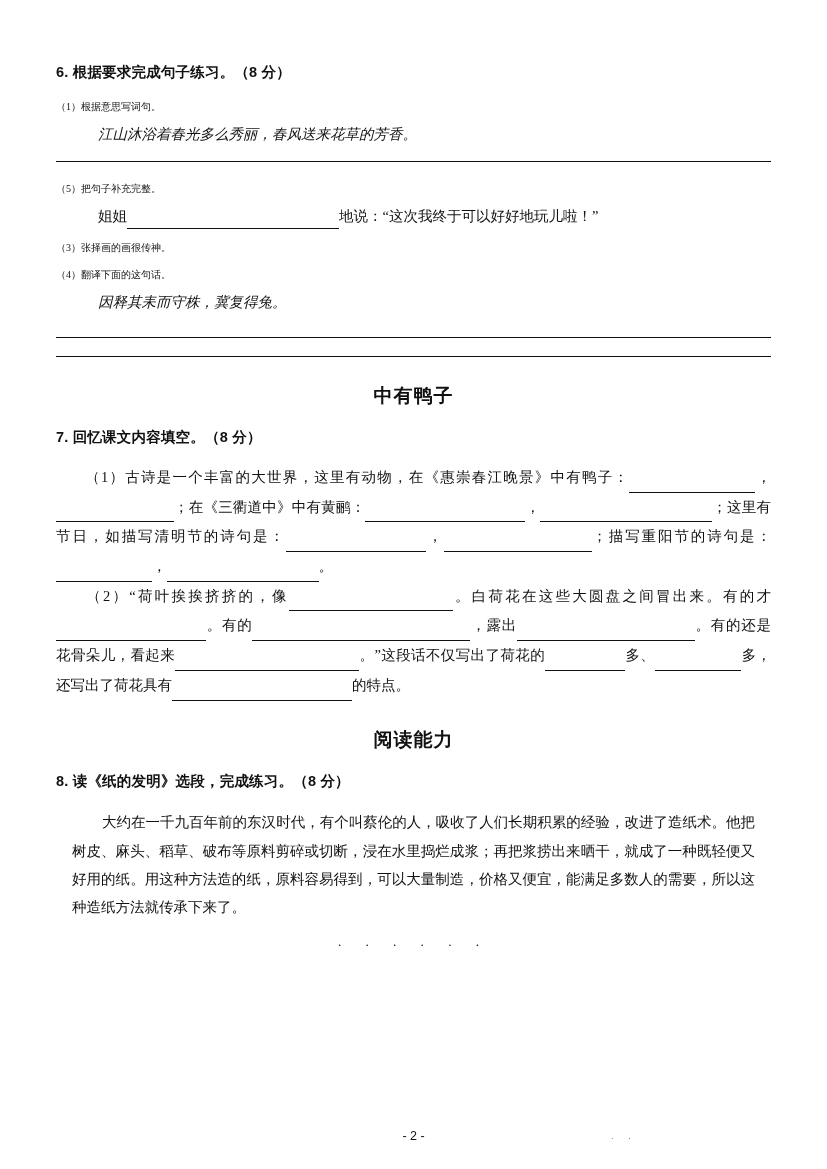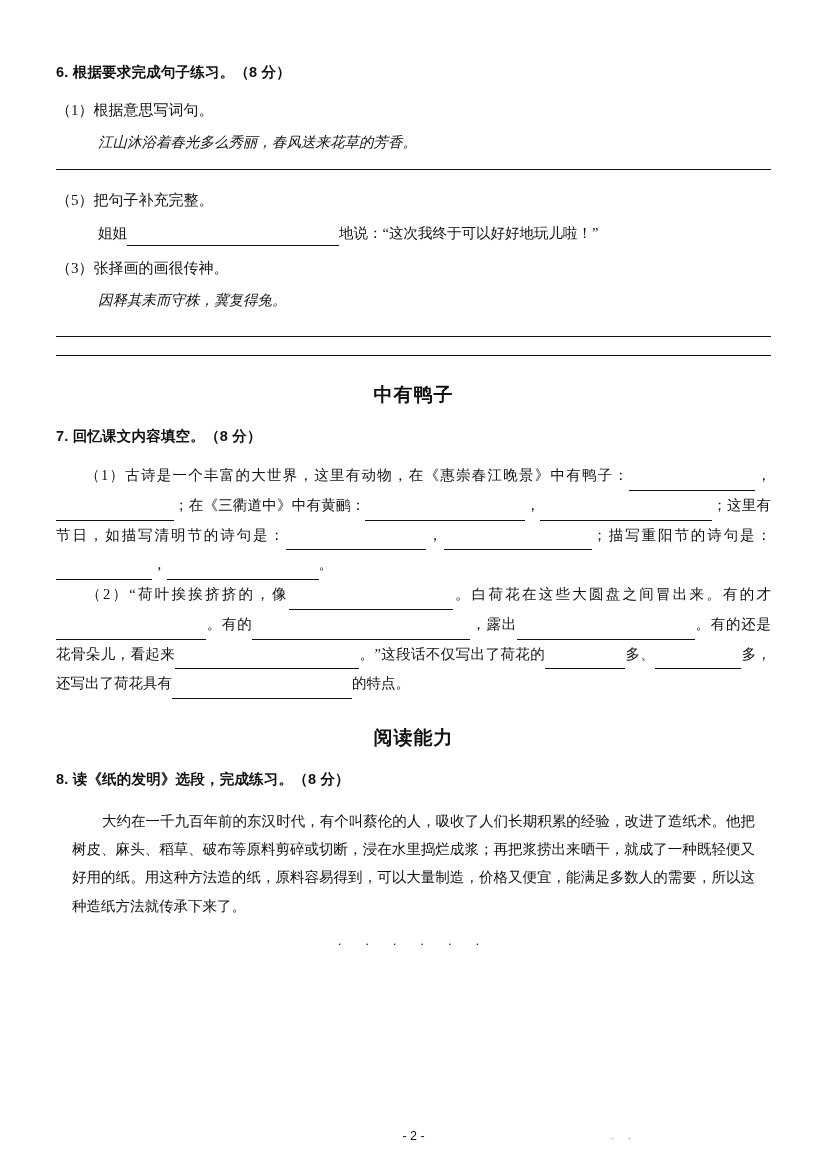--- a/index.html
+++ b/index.html
@@ -32,21 +32,21 @@
   
   .q-head {
     font-family: "Liberation Sans", "DejaVu Sans", sans-serif;
     font-weight: bold;
     font-size: 14.5px;
     letter-spacing: 0.2px;
     margin: 0 0 14px 0;
     line-height: 1.5;
   }
   .sub {
-    font-size: 15px;
+    font-size: 10px;
     line-height: 1.7;
     margin: 0 0 6px 0;
   }
   .inner {
     font-size: 14.5px;
     line-height: 1.8;
     margin: 0 0 4px 0;
     padding-left: 42px;
   }
   .inner-kai {
@@ -134,20 +134,21 @@
     <div class="inner inner-kai">江山沐浴着春光多么秀丽，春风送来花草的芳香。</div>
     <div class="full-rule mt14"></div>
 
     <div class="sub mt18">（5）把句子补充完整。</div>
     <div class="inner">
       <span>姐姐</span><span class="blank" style="width:212px;"></span><span>地说：“这次我终于可以好好地玩儿啦！”</span>
     </div>
 
     <div class="sub mt10">（3）张择画的画很传神。</div>
 
+    <div class="sub mt10">（4）翻译下面的这句话。</div>
     <div class="inner inner-kai">因释其耒而守株，冀复得兔。</div>
 
     <div class="full-rule mt22"></div>
     <div class="full-rule mt18"></div>
 
     <div class="section-title">中有鸭子</div>
 
     <div class="q-head">7. 回忆课文内容填空。（8 分）</div>
 
     <div class="fill-par">

